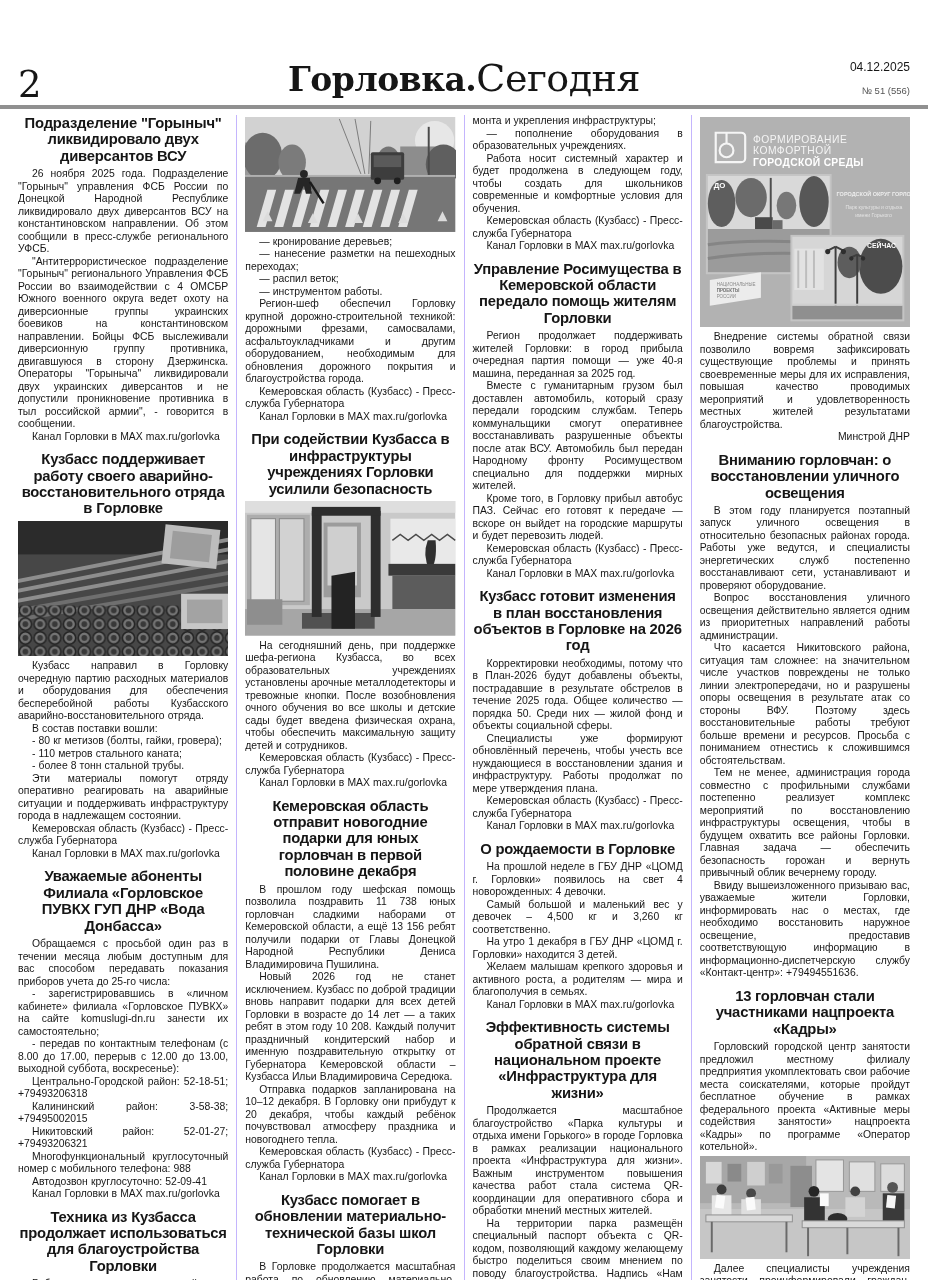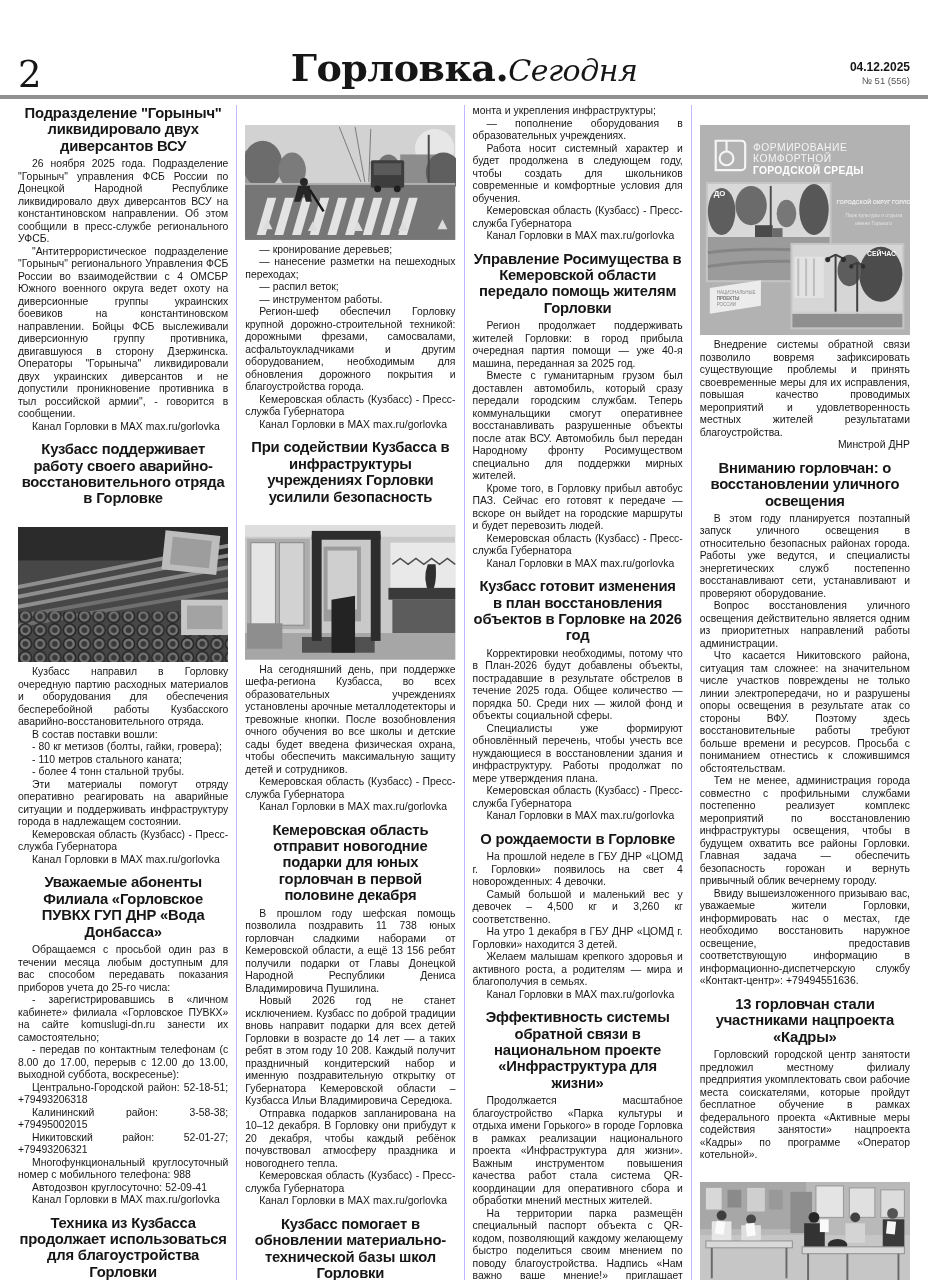--- a/index.html
+++ b/index.html
@@ -2,38 +2,38 @@
 <html lang="ru"><head>
 <meta charset="utf-8">
 <style>
   html,body{margin:0;padding:0;background:#fff;}
   .page{width:928px;height:1280px;background:#fff;overflow:hidden;display:flex;flex-direction:column;
         font-family:"Liberation Sans",sans-serif;color:#161616;}
   .header{display:grid;grid-template-columns:1fr auto 1fr;align-items:end;
           padding:16px 18px 5px;border-bottom:4px solid #909090;}
   .page-num{font-family:"DejaVu Serif",serif;font-size:37px;line-height:.8;font-weight:400;}
   .masthead{text-align:center;white-space:nowrap;}
-  .m-main{font-family:"DejaVu Serif",serif;font-weight:bold;font-size:38px;letter-spacing:-.5px;}
-  .m-script{font-family:"DejaVu Serif",serif;font-style:italic;font-size:30px;letter-spacing:-.5px;}
+  .m-main{font-family:"DejaVu Serif",serif;font-weight:bold;font-size:33px;letter-spacing:-.5px;}
+  .m-script{font-family:"DejaVu Serif",serif;font-size:38px;letter-spacing:-.5px;}
   .issue{text-align:right;padding-bottom:4px;}
-  .issue .date{font-weight:bold;font-size:12px;margin-top:44px;}
-  .issue .num{font-size:9.5px;color:#555;margin-top:1px;}
+  .issue .date{font-weight:normal;font-size:12px;margin-top:44px;}
+  .issue .num{font-size:9.5px;color:#555;margin-top:11px;}
   .columns{flex:1;min-height:0;display:flex;align-items:stretch;padding:6px 18px 0;}
   .col{flex:1 1 0;min-width:0;padding:0 8px;overflow:hidden;}
   .col:first-child{padding-left:0;}
   .col:last-child{padding-right:0;}
   .col + .col{border-left:1px solid #c4b5fd;}
   p.body{margin:0;font-size:10.4px;line-height:12.5px;text-align:justify;text-indent:14px;
          hyphens:auto;-webkit-hyphens:auto;word-spacing:.2px;}
   p.noindent{text-indent:0;}
   p.right{text-align:right;text-indent:0;}
   .headline{font-weight:bold;font-size:14.8px;line-height:16.4px;text-align:center;
             margin:8px 1px 4px;letter-spacing:-.2px;}
   .col > .headline:first-child{margin-top:0;}
-  .photo{margin:20px 0 4px;}
+  .photo{margin:2px 0 4px;}
   .photo svg{display:block;width:100%;height:auto;}
 </style>
 </head>
 <body>
 
 <div class="page">
   <header class="header">
     <div class="page-num">2</div>
     <div class="masthead"><span class="m-main">Горловка.</span><span class="m-script">Сегодня</span></div>
     <div class="issue">
@@ -71,21 +71,21 @@
             </defs>
     <rect x="0" y="86" width="214" height="52" fill="url(#pipe-ends)"></rect>
     <rect x="166" y="74" width="48" height="36" fill="#c7c7c7"></rect>
     <rect x="172" y="80" width="36" height="24" fill="#a3a3a3"></rect>
   </svg>
         </div>
         <p class="body">Кузбасс направил в Горловку очередную партию расходных материалов и оборудования для обеспечения бесперебойной работы Кузбасского аварийно-восстановительного отряда.</p>
         <p class="body">В состав поставки вошли:</p>
         <p class="body">- 80 кг метизов (болты, гайки, гровера);</p>
         <p class="body">- 110 метров стального каната;</p>
-        <p class="body">- более 4 тонн стальной трубы.</p>
+        <p class="body">- более 8 тонн стальной трубы.</p>
         <p class="body">Эти материалы помогут отряду оперативно реагировать на аварийные ситуации и поддерживать инфраструктуру города в надлежащем состоянии.</p>
         <p class="body">Кемеровская область (Кузбасс) - Пресс-служба Губернатора</p>
         <p class="body">Канал Горловки в MAX max.ru/gorlovka</p>
         <div class="headline">Уважаемые абоненты Филиала «Горловское ПУВКХ ГУП ДНР «Вода Донбасса»</div>
         <p class="body">Обращаемся с просьбой один раз в течении месяца любым доступным для вас способом передавать показания приборов учета до 25-го числа:</p>
         <p class="body">- зарегистрировавшись в «личном кабинете» филиала «Горловское ПУВКХ» на сайте komuslugi-dn.ru занести их самостоятельно;</p>
         <p class="body">- передав по контактным телефонам (с 8.00 до 17.00, перерыв с 12.00 до 13.00, выходной суббота, воскресенье):</p>
         <p class="body">Центрально-Городской район: 52-18-51; +79493206318</p>
         <p class="body">Калининский район: 3-58-38; +79495002015</p>
         <p class="body">Никитовский район: 52-01-27; +79493206321</p>

